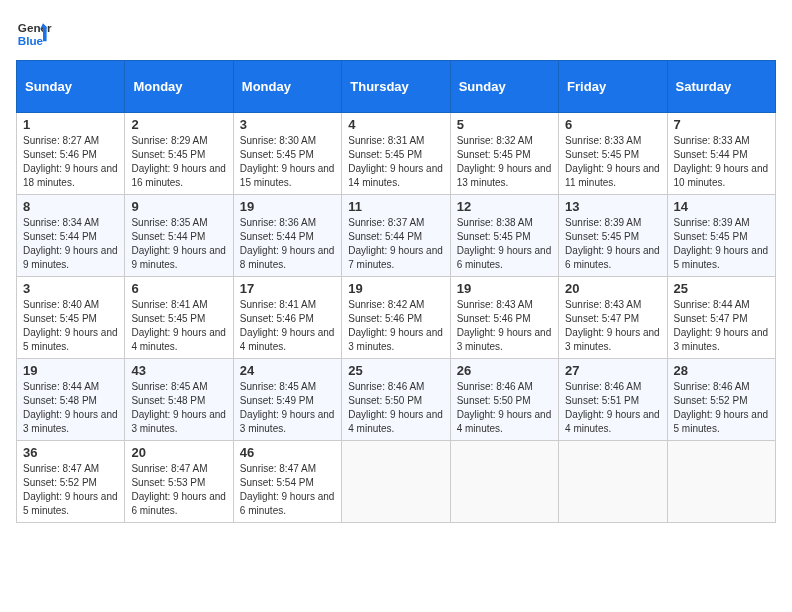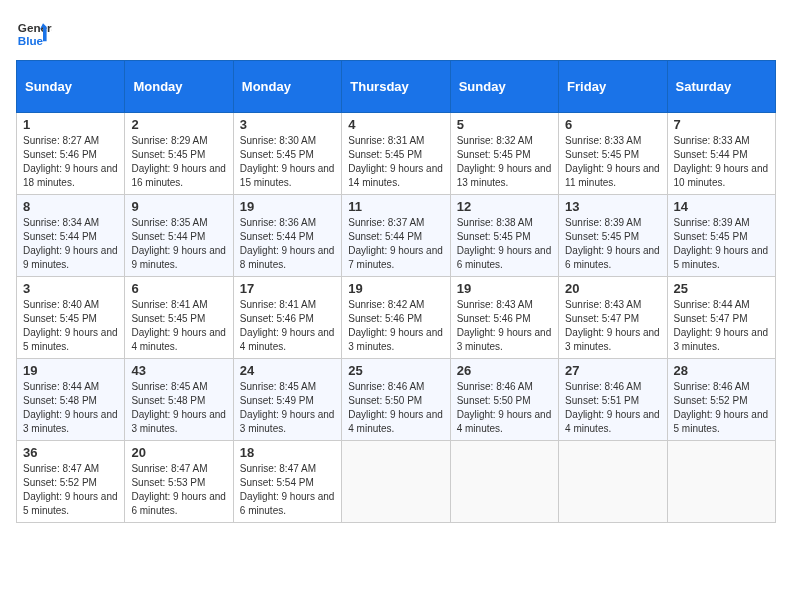--- a/index.html
+++ b/index.html
@@ -353,21 +353,21 @@
       </td>
         <td>
         <span class="day-number">20</span>
         <div class="cell-content">
           Sunrise: 8:47 AM<br>
           Sunset: 5:53 PM<br>
           Daylight: 9 hours and 6 minutes.
         </div>
       </td>
         <td>
-        <span class="day-number">18</span>
+        <span class="day-number">46</span>
         <div class="cell-content">
           Sunrise: 8:47 AM<br>
           Sunset: 5:54 PM<br>
           Daylight: 9 hours and 6 minutes.
         </div>
       </td>
         <td class="empty-cell"></td>
         <td class="empty-cell"></td>
         <td class="empty-cell"></td>
         <td class="empty-cell"></td>

